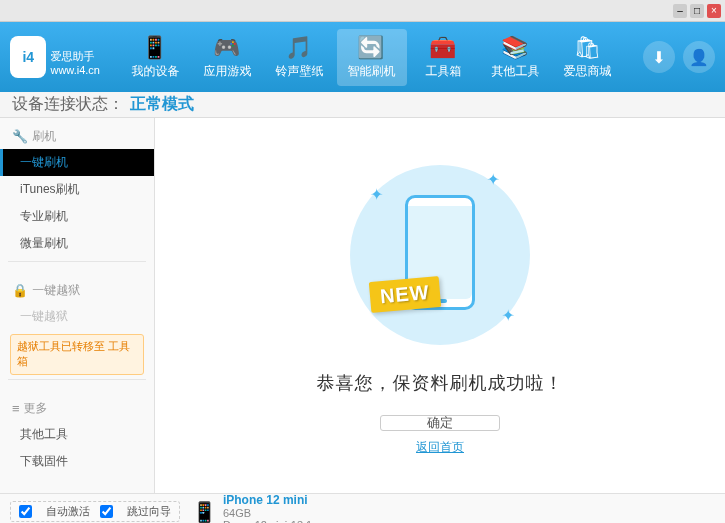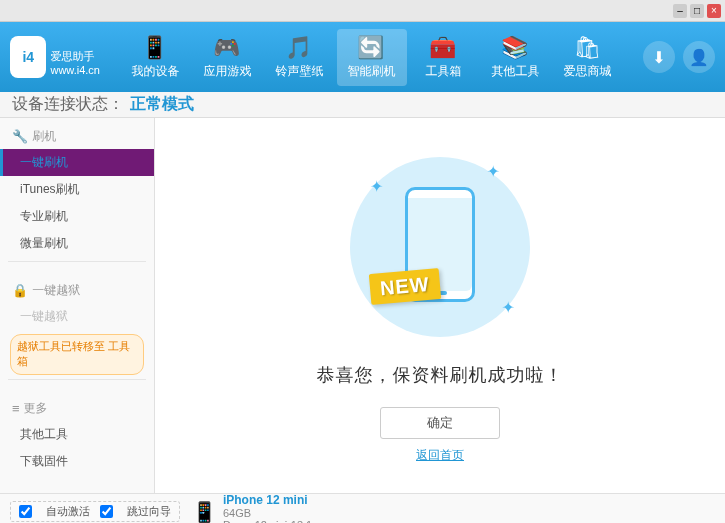--- a/index.html
+++ b/index.html
@@ -134,41 +134,41 @@
       font-size: 13px;
     }
     .sidebar-item {
       padding: 5px 12px 5px 20px;
       font-size: 12px;
       color: #555;
       cursor: pointer;
       white-space: nowrap;
     }
     .sidebar-item.active {
-      background: #701a75;
+      background: #000000;
       color: #2196d4;
       border-left: 3px solid #2196d4;
       padding-left: 17px;
     }
     .sidebar-divider {
       height: 1px;
       background: #e5e5e5;
       margin: 4px 8px;
     }
     .sidebar-disabled {
       padding: 5px 12px 5px 20px;
       font-size: 12px;
       color: #bbb;
       cursor: not-allowed;
     }
     .sidebar-note {
       margin: 4px 10px;
       background: #fff3e0;
       border: 1px solid #ffcc80;
-      border-radius: 11px;
+      border-radius: 3px;
       padding: 4px 6px;
       font-size: 11px;
       color: #e67e00;
       line-height: 1.4;
     }
 
     
     .content {
       flex: 1;
       display: flex;
@@ -251,21 +251,21 @@
 
     .success-text {
       font-size: 18px;
       color: #333;
       margin-bottom: 20px;
       letter-spacing: 1px;
     }
 
     .btn-confirm {
       width: 120px;
-      height: 32px;
+      height: 16px;
       background: white;
       border: 1px solid #ccc;
       border-radius: 3px;
       font-size: 13px;
       color: #555;
       cursor: pointer;
       margin-bottom: 8px;
       display: flex; align-items: center; justify-content: center;
     }
     .link-text {

